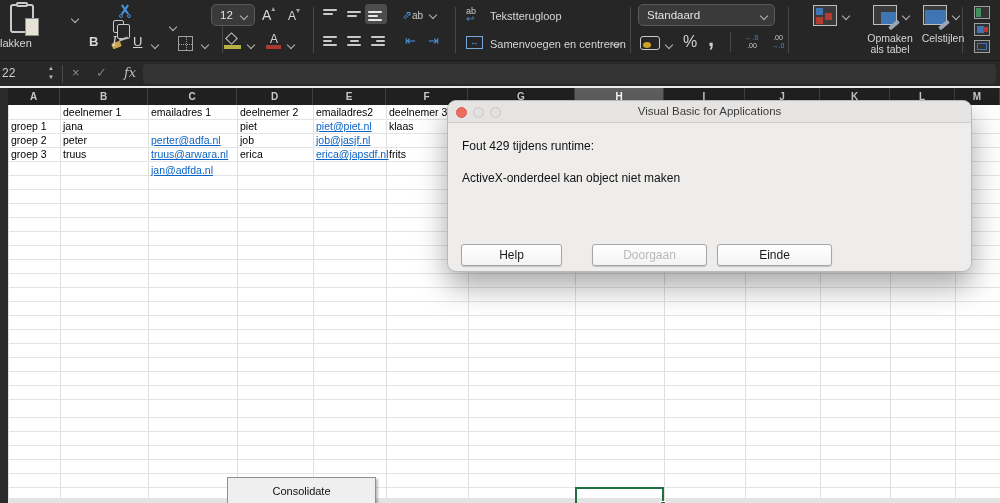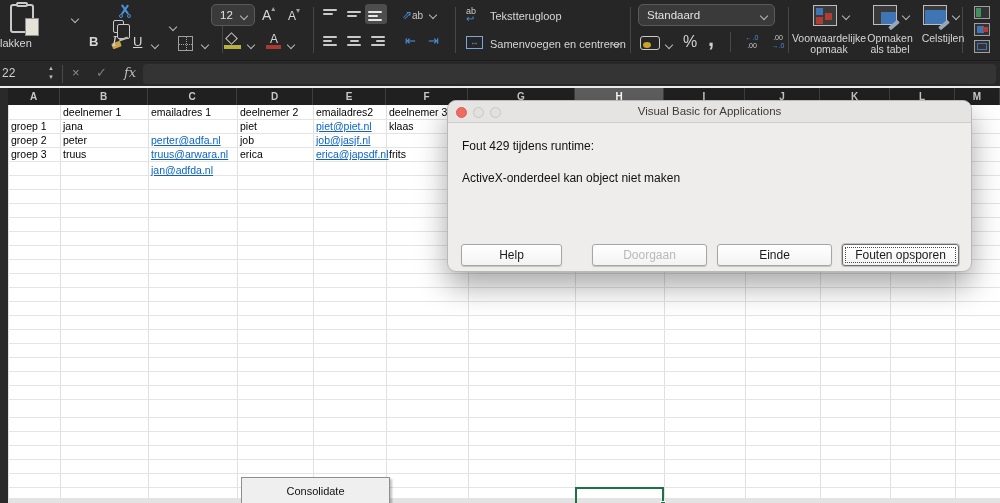--- a/index.html
+++ b/index.html
@@ -90,21 +90,21 @@
   .colhdr-row { position:absolute; left:0; top:0; width:1000px; height:17px; background:#202020; }
   .col-hdr { position:absolute; top:0; height:17px; color:#c8c8c8; font-size:10px; font-weight:bold; text-align:center; line-height:17px; border-right:1px solid #3e3e3e; }
   .col-hdr.sel { background:#5f5f5f; color:#fff; }
   .vline { position:absolute; width:1px; background:#e0e0e0; }
   .hline { position:absolute; left:8px; width:992px; height:1px; background:#e4e4e4; }
   .cell { position:absolute; height:14px; line-height:14px; font-size:10.5px; color:#000; white-space:nowrap; overflow:visible; }
   .cell.link { color:#0b63c5; text-decoration:underline; }
   .bottom-band { position:absolute; left:8px; top:410px; width:992px; height:5px; background:#e3e3e3; }
 
   
-  .consolidate { position:absolute; left:241px; top:389px; width:149px; height:27px; background:#efefef; border:1px solid #8f8f8f;
+  .consolidate { position:absolute; left:227px; top:389px; width:149px; height:27px; background:#efefef; border:1px solid #8f8f8f;
                  box-shadow:2px 2px 2px rgba(0,0,0,0.25); font-size:11px; color:#111; display:flex; align-items:center; justify-content:center; z-index:3; }
 
   
   .selection { position:absolute; left:575px; top:399px; width:89px; height:18px; border:2px solid #1e7145; z-index:2; }
   .selection .handle { position:absolute; right:-4px; bottom:-4px; width:6px; height:6px; background:#1e7145; border:1px solid #fff; }
 
   
   .dialog { position:absolute; left:447px; top:100px; width:525px; height:172px; background:#eeedec; border:1px solid #b9b9b9;
             border-radius:9px; box-shadow:0 14px 30px rgba(0,0,0,0.35); z-index:5; }
   .dlg-titlebar { position:absolute; left:0; top:0; width:100%; height:22px; background:#e6e4e3; border-bottom:1px solid #cfcdcc; border-radius:9px 9px 0 0; }
@@ -225,23 +225,20 @@
     <div class="rdiv" style="left:730px; top:32px; height:20px"></div>
     <div class="dec-btn" style="left:740px; top:34px"><b>←.0</b><br><span>.00</span></div>
     <div class="dec-btn" style="left:766px; top:34px"><span>.00</span><br><b>→.0</b></div>
 
     <div class="cf-icon">
       <i style="left:2px;top:2px;width:7px;height:7px;background:#3f75b5"></i>
       <i style="left:2px;top:11px;width:7px;height:7px;background:#b23b32"></i>
       <i style="left:11px;top:7px;width:7px;height:7px;background:#b23b32"></i>
     </div>
     <span class="chev abs" style="left:843px; top:13px"></span>
-    <div class="style-label" style="left:783px; width:92px">
-      <span>Voorwaardelijke</span><br><span>opmaak</span>
-    </div>
 
     <div class="tbl-icon" style="left:873px; top:5px">
       <span class="fill" style="left:7px; top:6px; width:15px; height:12px"></span>
         <span class="brush2"></span>
     </div>
     <span class="chev abs" style="left:903px; top:13px"></span>
     <div class="style-label" style="left:857px; width:66px">
       <span>Opmaken</span><br><span>als tabel</span>
     </div>
 
@@ -374,16 +371,15 @@
       <span class="tl red"></span>
       <span class="tl gray" style="left:25px"></span>
       <span class="tl gray" style="left:42px"></span>
       <div class="dlg-title">Visual Basic for Applications</div>
     </div>
     <div class="dlg-msg" style="top:38px">Fout 429 tijdens runtime:</div>
     <div class="dlg-msg" style="top:70px">ActiveX-onderdeel kan object niet maken</div>
     <div class="dlg-btn" style="left:13px; width:101px">Help</div>
     <div class="dlg-btn disabled" style="left:144px; width:115px">Doorgaan</div>
     <div class="dlg-btn" style="left:269px; width:115px">Einde</div>
-    <div class="dlg-btn default" style="left:394px; width:117px">Fouten opsporen</div>
   </div>
 
 </div>
 
 </body></html>

